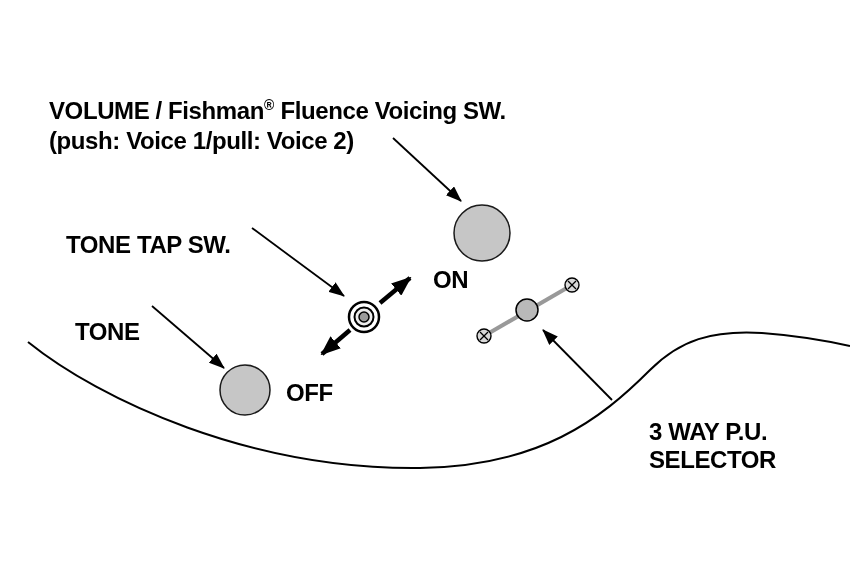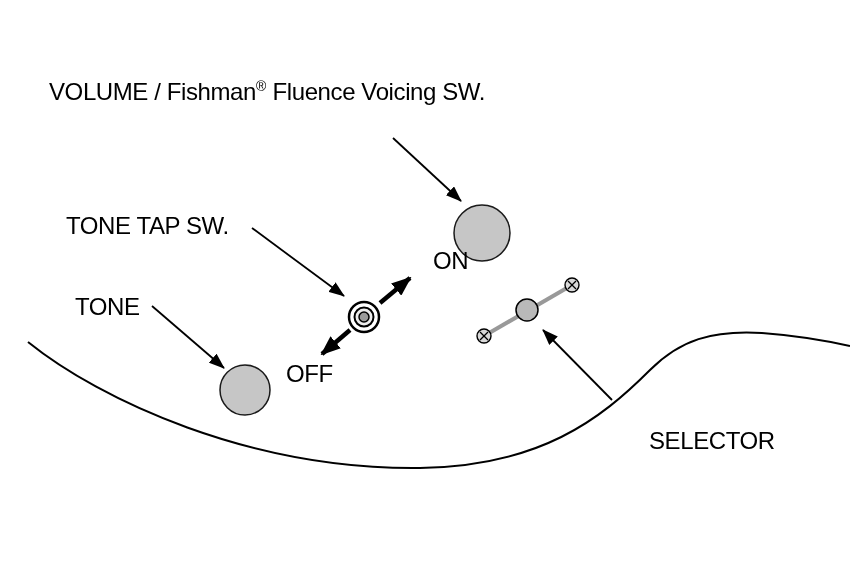--- a/index.html
+++ b/index.html
@@ -6,34 +6,35 @@
   .stage{
     position:relative;
     width:850px;height:574px;
     background:#fff;
     overflow:hidden;
     font-family:"Liberation Sans", sans-serif;
   }
   .stage svg{position:absolute;left:0;top:0;}
   .lbl{
     position:absolute;
-    font-weight:400;
+    font-weight:700;
     font-size:24px;
     line-height:1.22;
     color:#000;
     letter-spacing:-0.4px;
     white-space:nowrap;
+    margin-top:19px;
   }
   .lbl sup{font-size:58%;vertical-align:super;letter-spacing:0;}
   .title-line1{left:49px;top:77px;}
   .title-line2{left:49px;top:107px;}
   .coil-tap{left:66px;top:211px;}
   .on{left:433px;top:246px;}
   .off{left:286px;top:359px;text-align:right;}
-  .tone{left:75px;top:292px;text-align:center;}
+  .tone{left:75px;top:298px;text-align:center;}
   .sel1{left:649px;top:398px;}
   .sel2{left:649px;top:426px;}
 </style>
 </head>
 <body>
 
 <div class="stage">
 
   <svg width="850" height="574" viewBox="0 0 850 574">
     <defs>
@@ -77,24 +78,26 @@
         <line x1="568" y1="281" x2="576" y2="289" stroke="#000" stroke-width="1.2"></line>
         <line x1="568" y1="289" x2="576" y2="281" stroke="#000" stroke-width="1.2"></line>
       </g>
       <circle cx="527" cy="310" r="11" fill="#b9b9b9" stroke="#000" stroke-width="1.5"></circle>
     </g>
   </svg>
 
   <div class="lbl title-line1">
     <span>VOLUME / Fishman</span><sup>®</sup><span> Fluence Voicing SW.</span>
   </div>
+  <div class="lbl title-line2">(push: Voice 1/pull: Voice 2)</div>
 
   <div class="lbl coil-tap">TONE TAP SW.</div>
 
   <div class="lbl on">ON</div>
 
   <div class="lbl off">OFF</div>
 
   <div class="lbl tone">TONE</div>
 
+  <div class="lbl sel1">3 WAY P.U.</div>
   <div class="lbl sel2">SELECTOR</div>
 
 </div>
 
 </body></html>

